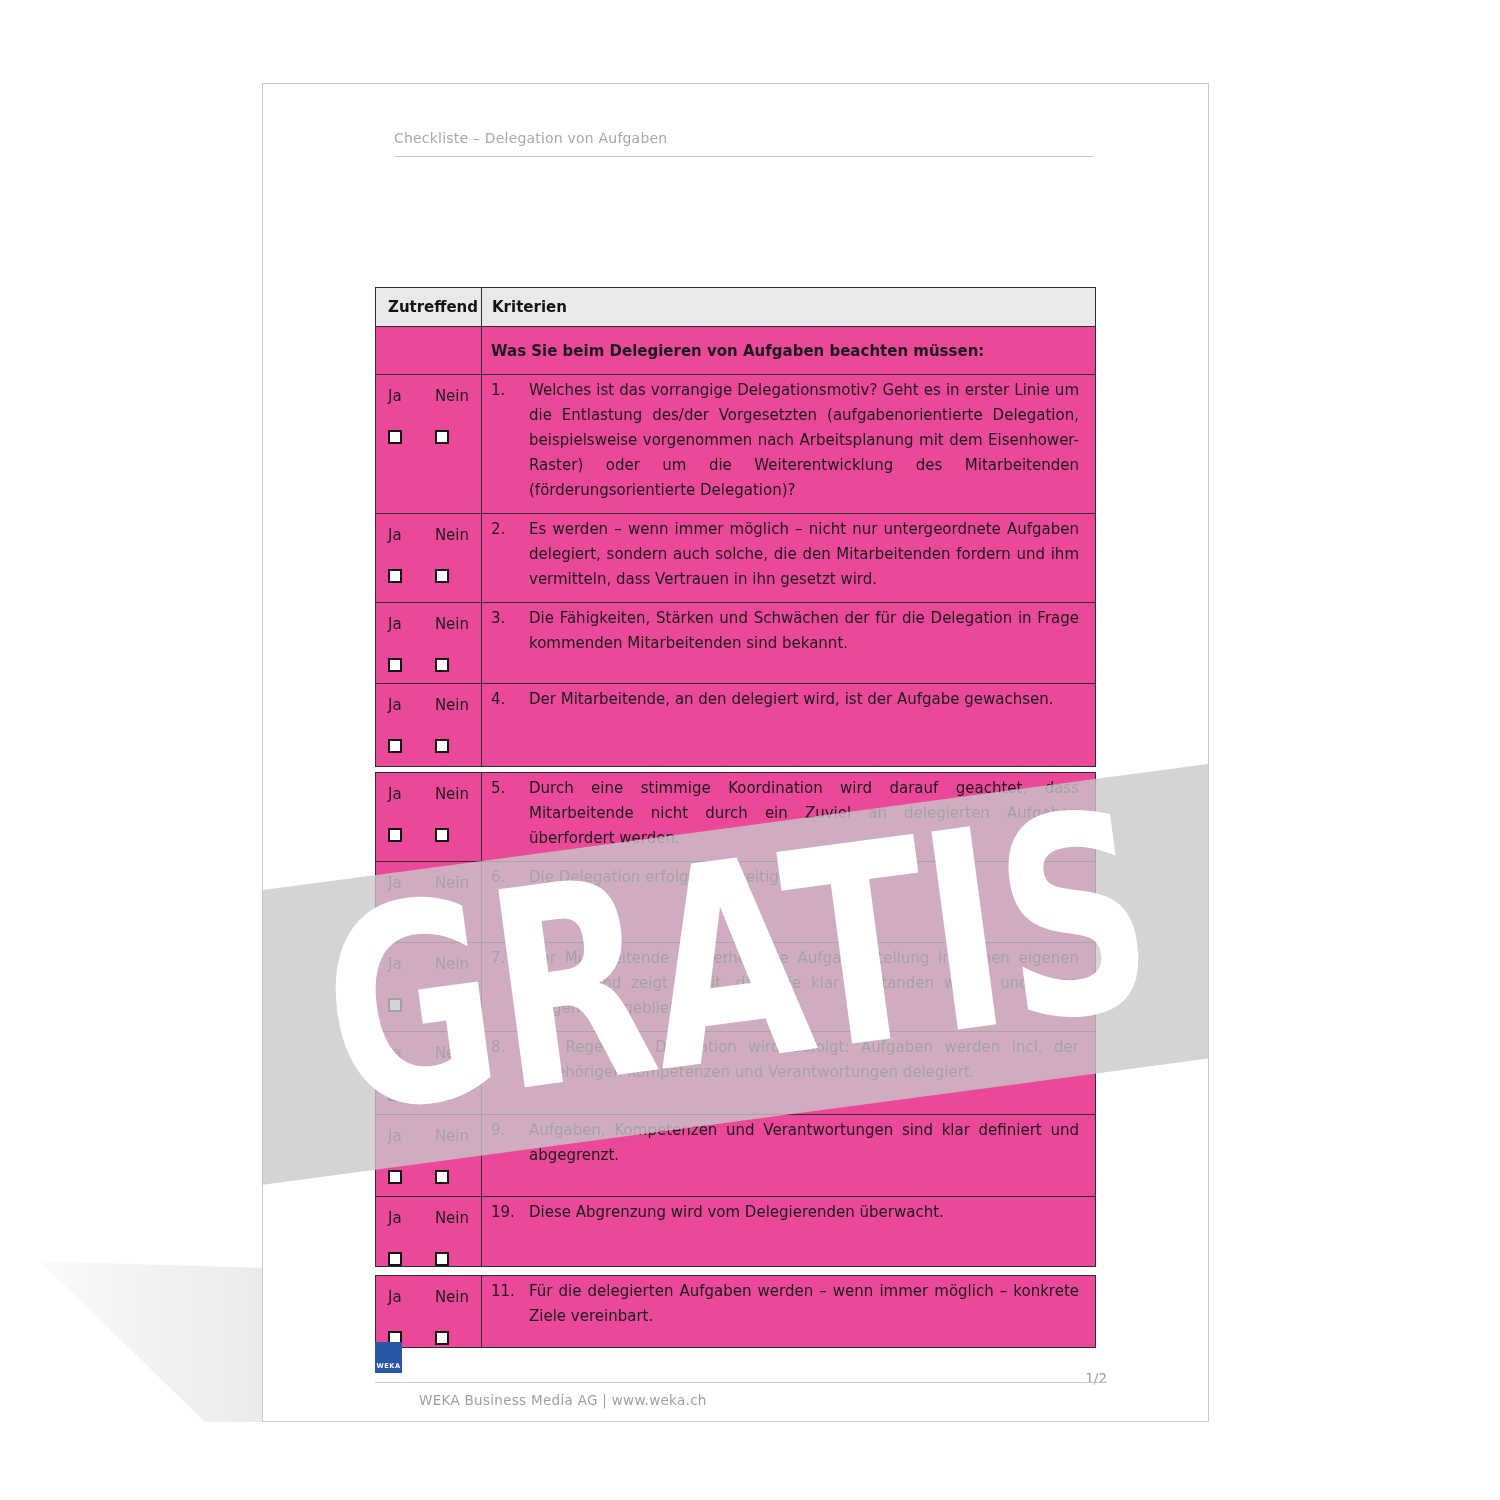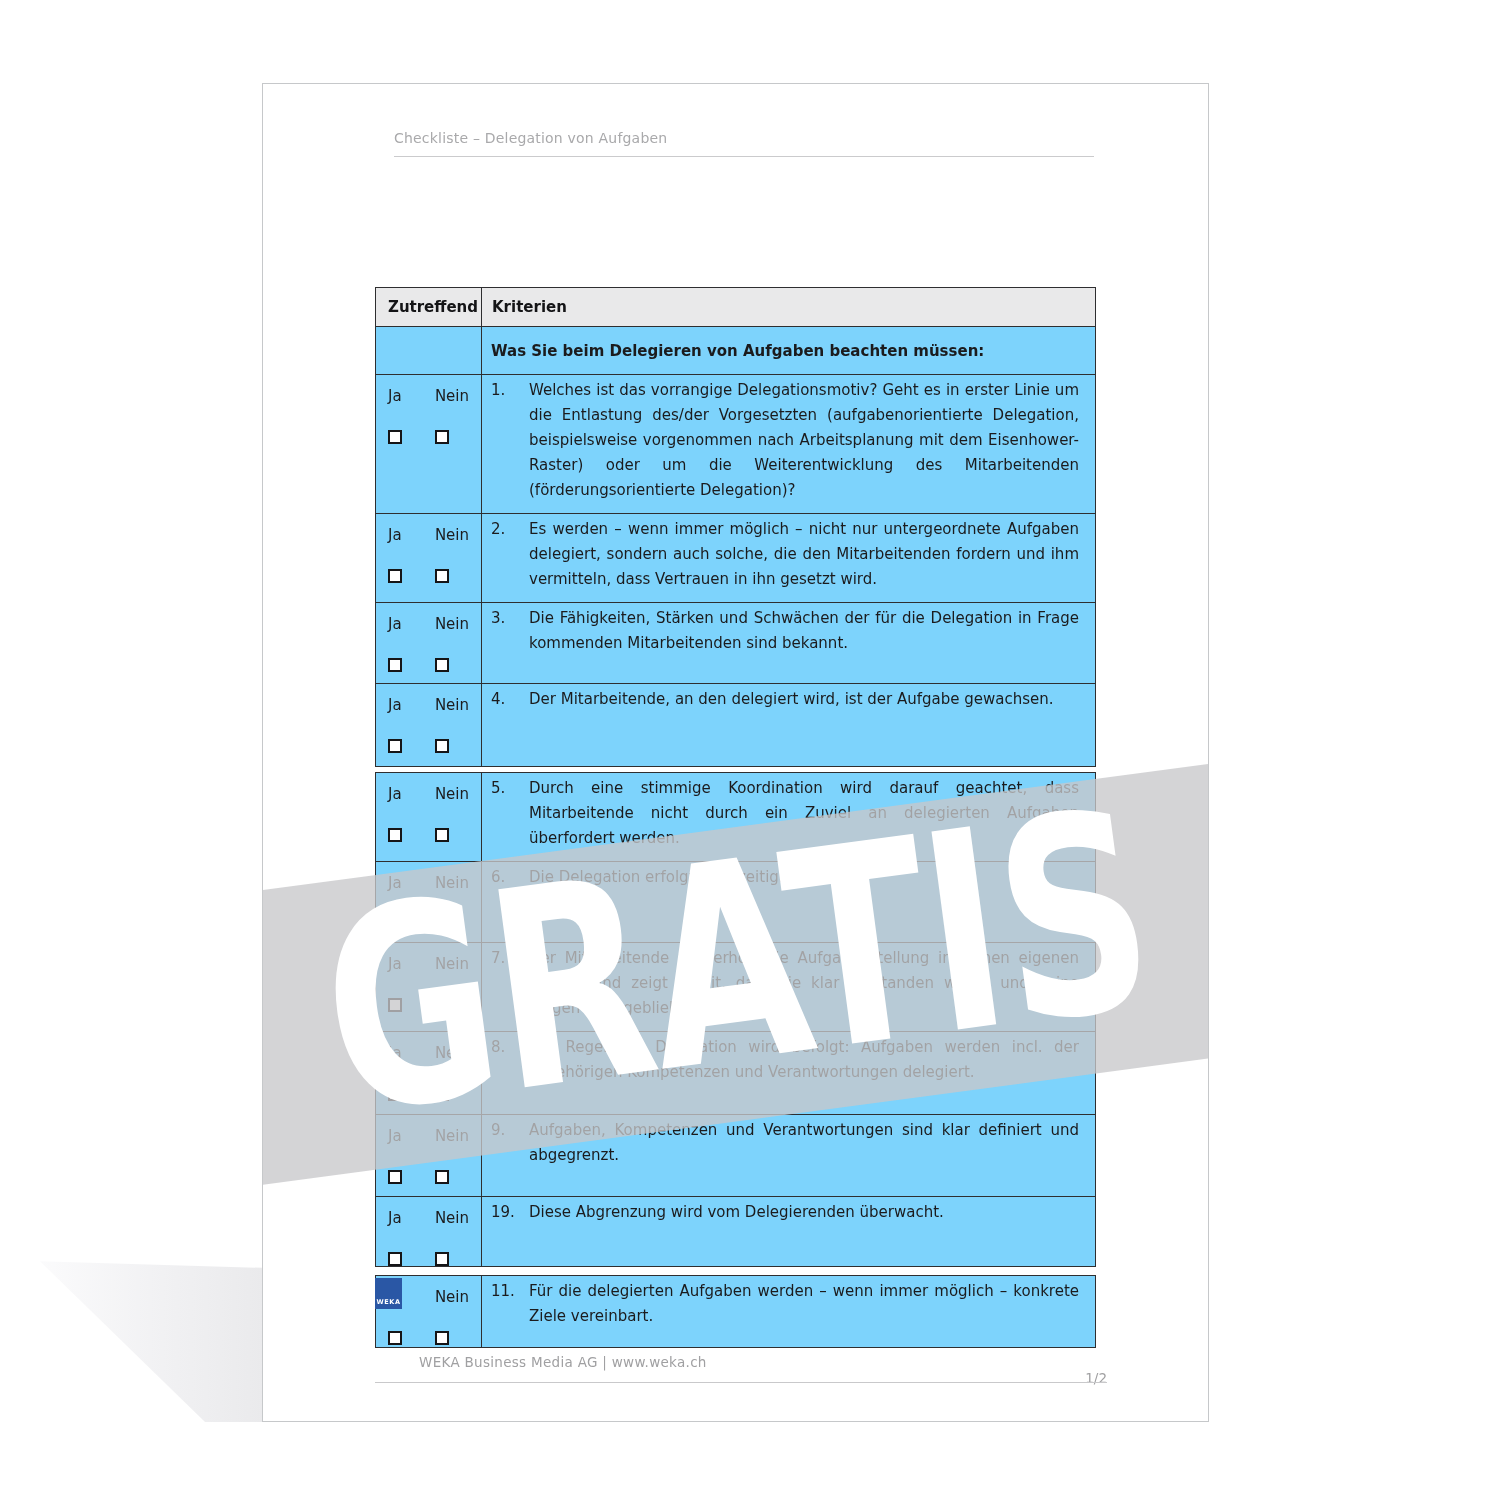--- a/index.html
+++ b/index.html
@@ -35,21 +35,21 @@
     position: absolute; left: 131px; top: 72px; width: 700px; height: 1px;
     background: #cbcbcd;
   }
   .doc-title {
     position: absolute; left: 113px; top: 140px;
     font-size: 29px; font-weight: bold; color: #1a5a8e;
   }
 
   .tables { position: absolute; left: 112px; top: 203px; width: 721px; }
 
-  .ctable { border: 1px solid #2e2e30; background: #7dd3fc; box-sizing: border-box; }
+  .ctable { border: 1px solid #2e2e30; background: #ec4899; box-sizing: border-box; }
   .ctable[data-section="1"] { margin-top: 5px; }
   .ctable[data-section="2"] { margin-top: 8px; }
 
   .trow { display: flex; align-items: stretch; border-top: 1px solid #2e2e30; }
   .trow:first-child { border-top: none; }
 
   .cell-yn {
     flex: 0 0 106px; width: 106px; box-sizing: border-box;
     border-right: 1px solid #2e2e30;
     padding: 13px 12px 0 12px;
@@ -95,28 +95,28 @@
   .watermark-text {
     display: inline-block;
     font-size: 274px; font-weight: bold; color: #ffffff; line-height: 1;
     letter-spacing: -2px;
     transform: scaleX(0.75) translateY(-10px);
     white-space: nowrap;
   }
 
   
   .weka-logo {
-    position: absolute; left: 112px; top: 1194px; width: 27px; height: 31px;
+    position: absolute; left: 112px; top: 1258px; width: 27px; height: 31px;
     background: #2a57a5; color: #ffffff;
     display: flex; align-items: flex-end; justify-content: center;
     font-size: 6.5px; font-weight: bold; letter-spacing: 0.6px;
     padding-bottom: 3px; box-sizing: border-box;
   }
   .footer-text {
-    position: absolute; left: 156px; top: 1270px;
+    position: absolute; left: 156px; top: 1308px;
     font-size: 13.5px; color: #a0a0a2; letter-spacing: 0.3px;
   }
   .page-num {
     position: absolute; right: 101px; top: 1286px;
     font-size: 13.5px; color: #a0a0a2;
   }
   .footer-rule {
     position: absolute; left: 112px; top: 1298px; width: 732px; height: 1px;
     background: #c9c9cb;
   }

